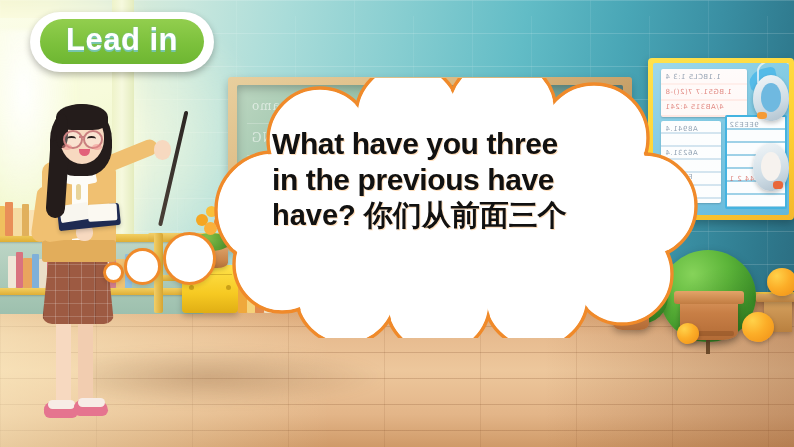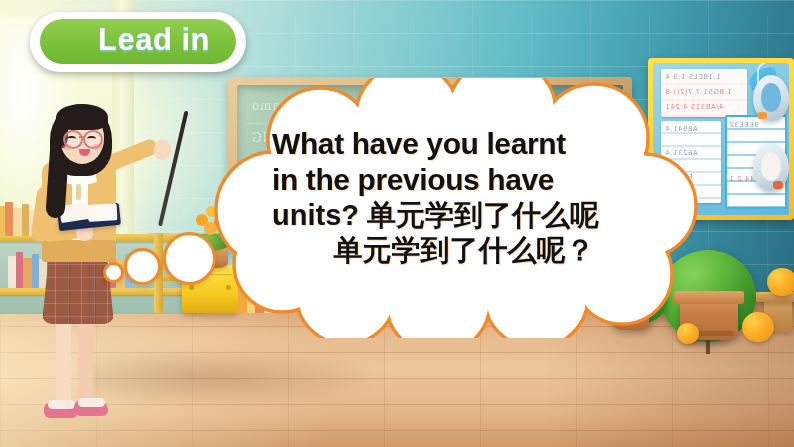--- a/index.html
+++ b/index.html
@@ -308,21 +308,20 @@
   }
   .badge .pill{
     background:linear-gradient(to bottom,#92ce4e,#7cc13c 55%,#6eb632);
     border-radius:24px;
     padding:5px 26px 8px;
   }
   .badge .label{
     font-size:31px;font-weight:bold;color:#ffffff;
     letter-spacing:.5px;line-height:1.02;
     text-shadow:0 2px 0 rgba(120,200,210,.75), 0 0 2px rgba(100,190,200,.6);
-    margin-left:32px;
   }
 </style>
 </head>
 <body>
 
 <div id="stage">
 
   <div class="wall">
     <div class="bricks"></div>
     <div class="bricks off"></div>
@@ -545,24 +544,23 @@
         <circle cx="410" cy="196" r="48"></circle>
         <circle cx="324" cy="218" r="50"></circle>
         <circle cx="226" cy="224" r="50"></circle>
         <circle cx="134" cy="216" r="48"></circle>
         <circle cx="70" cy="186" r="46"></circle>
         <rect x="56" y="36" width="380" height="184" rx="62"></rect>
       </g>
     </svg>
 
     <div class="bubble-text">
-      <div class="bt-line l1">What have you learnt</div>
+      <div class="bt-line l1">What have you three</div>
       <div class="bt-line l2">in the previous have</div>
-      <div class="bt-line cn l3">units? 单元学到了什么呢</div>
-      <div class="bt-line cn l4">单元学到了什么呢？</div>
+      <div class="bt-line cn l3">have? 你们从前面三个</div>
     </div>
   </div>
 
   <div class="badge">
     <div class="pill">
       <div class="label">Lead in</div>
     </div>
   </div>
 
 </div>

